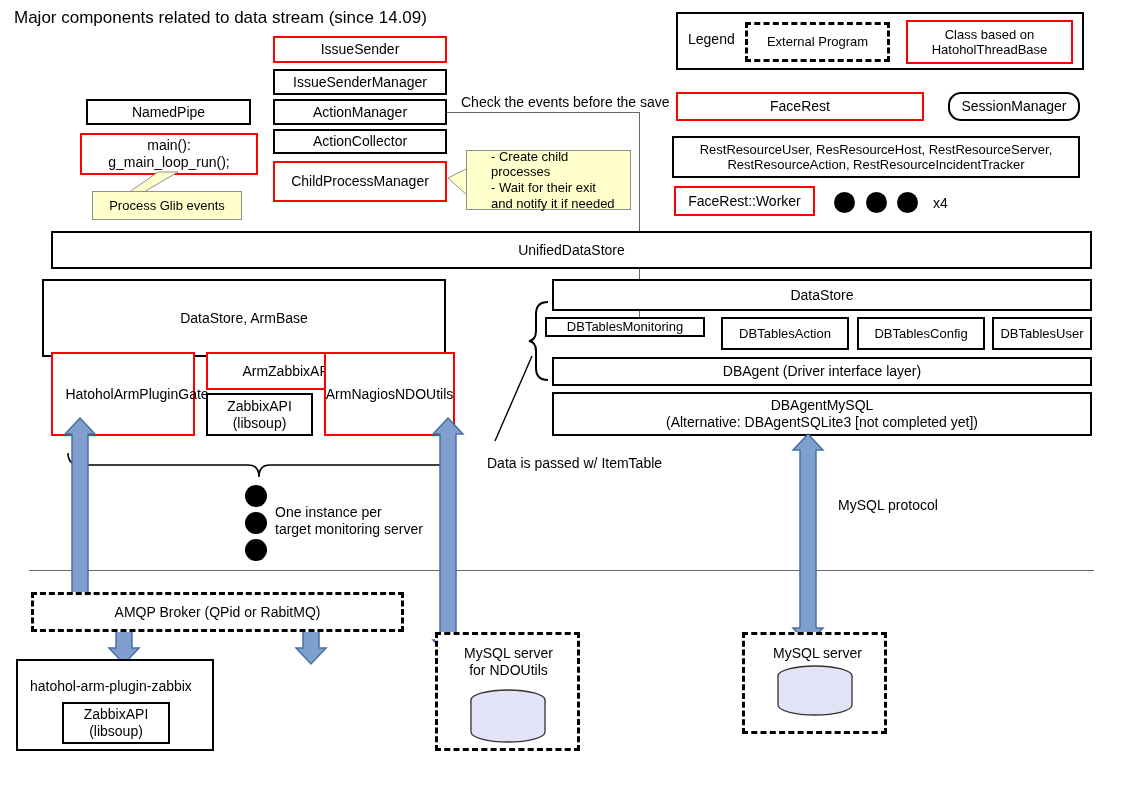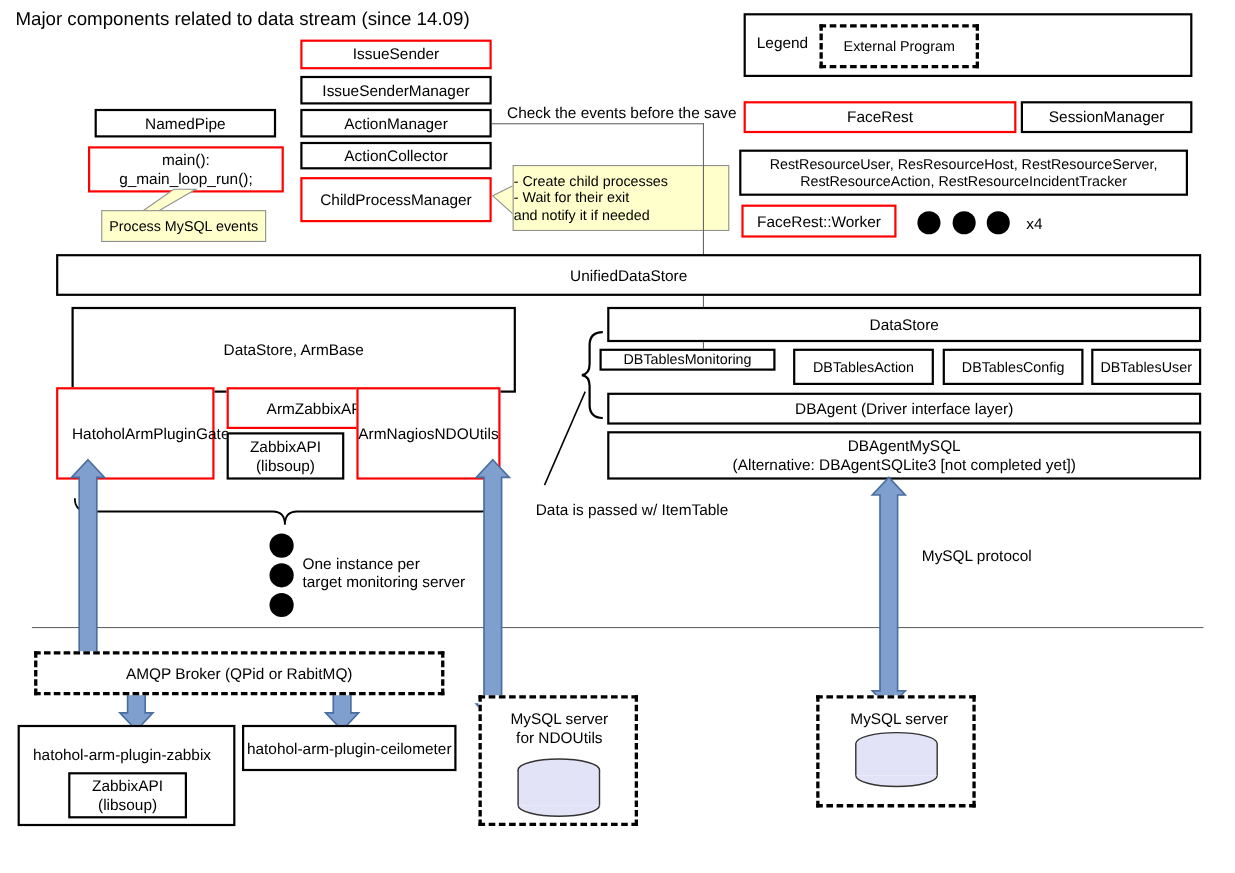--- a/index.html
+++ b/index.html
@@ -34,60 +34,62 @@
 </head>
 <body>
 
 <div id="canvas">
 
   <div class="lbl title" style="left:14px;top:8px;">Major components related to data stream (since 14.09)</div>
 
   <div class="box bk" style="left:676px;top:12px;width:408px;height:58px;"></div>
   <div class="lbl f14" style="left:688px;top:31px;">Legend</div>
   <div class="box dash f13" style="left:745px;top:22px;width:145px;height:40px;">External Program</div>
+  <div class="box rd f13" style="left:906px;top:20px;width:167px;height:44px;white-space:pre-line;">Class based on
+HatoholThreadBase</div>
 
   <div class="box rd f14" style="left:273px;top:36px;width:174px;height:27px;">IssueSender</div>
   <div class="box bk f14" style="left:273px;top:69px;width:174px;height:26px;">IssueSenderManager</div>
   <div class="box bk f14" style="left:273px;top:99px;width:174px;height:26px;">ActionManager</div>
   <div class="box bk f14" style="left:273px;top:129px;width:174px;height:25px;">ActionCollector</div>
   <div class="box rd f14" style="left:273px;top:161px;width:174px;height:41px;">ChildProcessManager</div>
 
   <div class="box bk f14" style="left:86px;top:99px;width:165px;height:26px;">NamedPipe</div>
   <div class="box rd f14" style="left:80px;top:133px;width:178px;height:42px;white-space:pre-line;">main():
 g_main_loop_run();</div>
 
   <svg class="ov">
     <polygon points="158,172 178,172 130,200 118,200" fill="#ffffcc" stroke="#909090" stroke-width="1"></polygon>
     <polygon points="448,178 468,168 468,196" fill="#ffffcc" stroke="#909090" stroke-width="1"></polygon>
   </svg>
 
-  <div class="note f13" style="left:92px;top:191px;width:150px;height:29px;justify-content:center;">Process MySQL events</div>
+  <div class="note f13" style="left:92px;top:191px;width:150px;height:29px;justify-content:center;">Process Glib events</div>
 
-  <div class="note f13" style="left:466px;top:150px;width:197px;height:60px;padding-left:0;white-space:pre-line;">- Create child processes
+  <div class="note f13" style="left:466px;top:150px;width:165px;height:60px;padding-left:24px;white-space:pre-line;">- Create child processes
 - Wait for their exit
    and notify it if needed</div>
 
   <div class="lbl f14" style="left:461px;top:94px;">Check the events before the save</div>
   <div class="hline" style="left:447px;top:112px;width:193px;"></div>
   <div class="vline" style="left:639px;top:112px;height:217px;"></div>
   <div class="dot" style="left:634px;top:324px;width:10px;height:10px;"></div>
 
   <div class="box rd f14" style="left:676px;top:92px;width:248px;height:29px;">FaceRest</div>
-  <div class="box bk f14" style="left:928px;top:92px;width:156px;height:29px;">SessionManager</div>
+  <div class="box bk f14" style="left:948px;top:92px;width:132px;height:29px;border-radius:13px;">SessionManager</div>
   <div class="box bk f13" style="left:672px;top:136px;width:408px;height:42px;white-space:pre-line;">RestResourceUser, ResResourceHost, RestResourceServer,
 RestResourceAction, RestResourceIncidentTracker</div>
   <div class="box rd f14" style="left:674px;top:186px;width:141px;height:30px;">FaceRest::Worker</div>
   <div class="dot" style="left:834px;top:192px;width:21px;height:21px;"></div>
   <div class="dot" style="left:866px;top:192px;width:21px;height:21px;"></div>
   <div class="dot" style="left:897px;top:192px;width:21px;height:21px;"></div>
   <div class="lbl f14" style="left:933px;top:195px;">x4</div>
 
   <div class="box bk f14" style="left:51px;top:231px;width:1041px;height:38px;">UnifiedDataStore</div>
 
-  <div class="box bk f14" style="left:65px;top:279px;width:404px;height:78px;">DataStore, ArmBase</div>
+  <div class="box bk f14" style="left:42px;top:279px;width:404px;height:78px;">DataStore, ArmBase</div>
 
   <div class="box rd f14" style="left:51px;top:352px;width:144px;height:84px;padding-left:28px;">HatoholArmPluginGate</div>
   <div class="box rd f14" style="left:206px;top:352px;width:127px;height:38px;padding-left:36px;">ArmZabbixAPI</div>
   <div class="box bk f14" style="left:206px;top:393px;width:107px;height:43px;white-space:pre-line;">ZabbixAPI
 (libsoup)</div>
   <div class="box rd f14" style="left:324px;top:352px;width:131px;height:84px;">ArmNagiosNDOUtils</div>
 
   <div class="box bk f14" style="left:552px;top:279px;width:540px;height:32px;">DataStore</div>
 
   <div class="box bk f13" style="left:545px;top:317px;width:160px;height:20px;">DBTablesMonitoring</div>
@@ -131,21 +133,20 @@
     <polygon points="311,612 326,628 319,628 319,648 326,648 311,664 296,648 303,648 303,628 296,628" fill="#7f9fcf" stroke="#4a6f9e" stroke-width="1.5"></polygon>
   </svg>
 
   <div class="box dash f14" style="left:31px;top:592px;width:373px;height:40px;">AMQP Broker (QPid or RabitMQ)</div>
 
   <div class="plain bk" style="left:16px;top:659px;width:198px;height:92px;border:2px solid #000;background:#fff;"></div>
   <div class="lbl f14" style="left:30px;top:678px;">hatohol-arm-plugin-zabbix</div>
   <div class="box bk f14" style="left:62px;top:702px;width:108px;height:42px;white-space:pre-line;">ZabbixAPI
 (libsoup)</div>
 
-  <div class="box bk f14" style="left:220px;top:659px;width:195px;height:42px;">hatohol-arm-plugin-ceilometer</div>
 
   <div class="box dash" style="left:435px;top:632px;width:145px;height:119px;"></div>
   <div class="lbl f14" style="left:464px;top:645px;text-align:center;white-space:pre-line;">MySQL server
 for NDOUtils</div>
   <svg class="ov">
     <ellipse cx="508" cy="700" rx="37" ry="10" fill="#e3e3f7" stroke="#333" stroke-width="1.3"></ellipse>
     <rect x="471" y="700" width="74" height="32" fill="#e3e3f7" stroke="none"></rect>
     <line x1="471" y1="700" x2="471" y2="732" stroke="#333" stroke-width="1.3"></line>
     <line x1="545" y1="700" x2="545" y2="732" stroke="#333" stroke-width="1.3"></line>
     <path d="M 471,732 A 37,10 0 0 0 545,732" fill="#e3e3f7" stroke="#333" stroke-width="1.3"></path>

